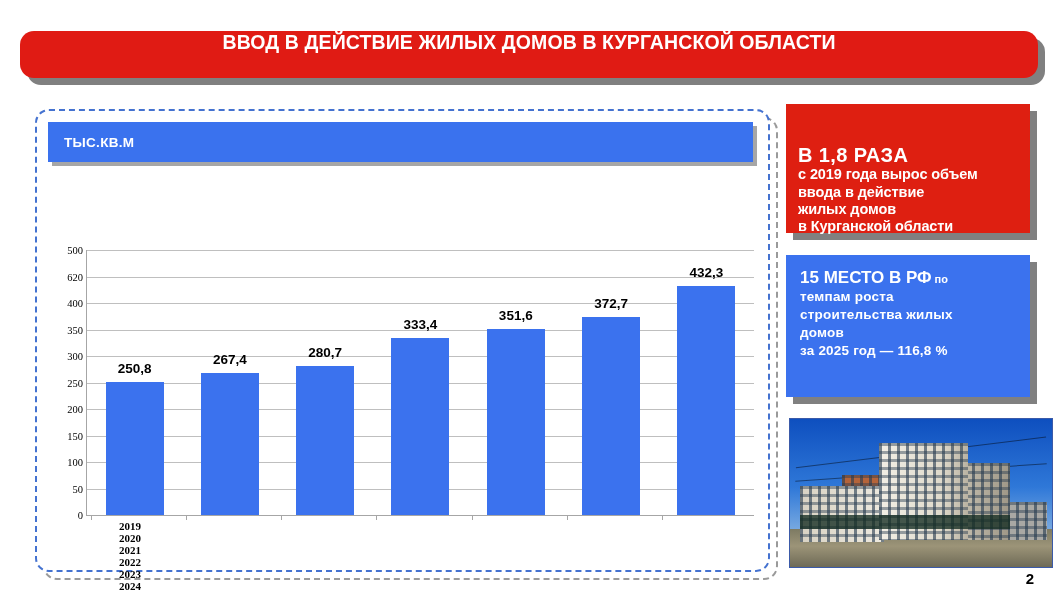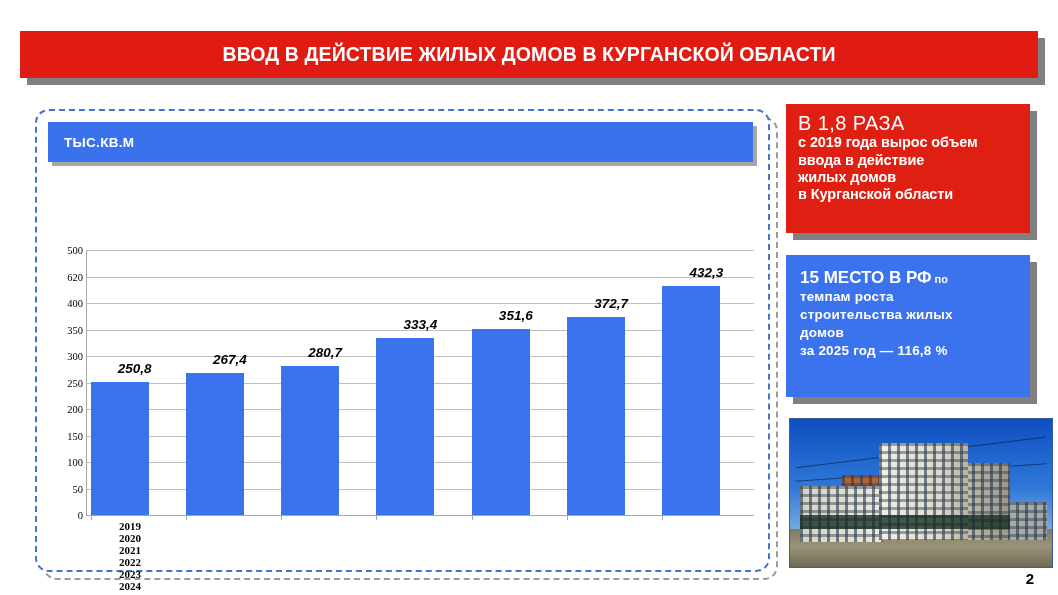--- a/index.html
+++ b/index.html
@@ -18,22 +18,23 @@
   
   #title-banner {
     position: absolute;
     left: 20px;
     top: 31px;
     width: 1018px;
     height: 47px;
     background: #E01B14;
     box-shadow: 7px 7px 0 0 #808080;
     display: flex;
-    align-items: center;
+    align-items: flex-start;
     justify-content: center;
+    border-radius: 14px;
   }
   #title-text {
     color: #ffffff;
     font-size: 19.5px;
     font-weight: bold;
     letter-spacing: 0.1px;
     text-align: center;
     white-space: nowrap;
   }
 
@@ -132,22 +133,21 @@
     display: flex;
     align-items: flex-end;
     justify-content: space-around;
   }
   .bar-slot {
     position: relative;
     width: 13.2%;
     height: 100%;
     display: flex;
     align-items: flex-end;
-    justify-content: flex-start;
-    font-style: italic;
+    justify-content: center;
   }
   .bar {
     width: 58px;
     background: #3B72EE;
   }
   .bar-value {
     position: absolute;
     left: 50%;
     transform: translateX(-50%);
     font-size: 13.5px;
@@ -188,23 +188,24 @@
     width: 244px;
     height: 129px;
     background: #DE1F11;
     box-shadow: 7px 7px 0 0 #808080;
     box-sizing: border-box;
     padding: 8px 10px 0 12px;
   }
   #red-headline {
     color: #ffffff;
     font-size: 20px;
-    font-weight: normal;
+    font-weight: bold;
     line-height: 1.12;
     letter-spacing: 0.4px;
+    margin-top: 32px;
   }
   .red-line {
     color: #ffffff;
     font-size: 14.5px;
     font-weight: bold;
     line-height: 1.18;
     letter-spacing: -0.1px;
   }
 
   #blue-info-box {

